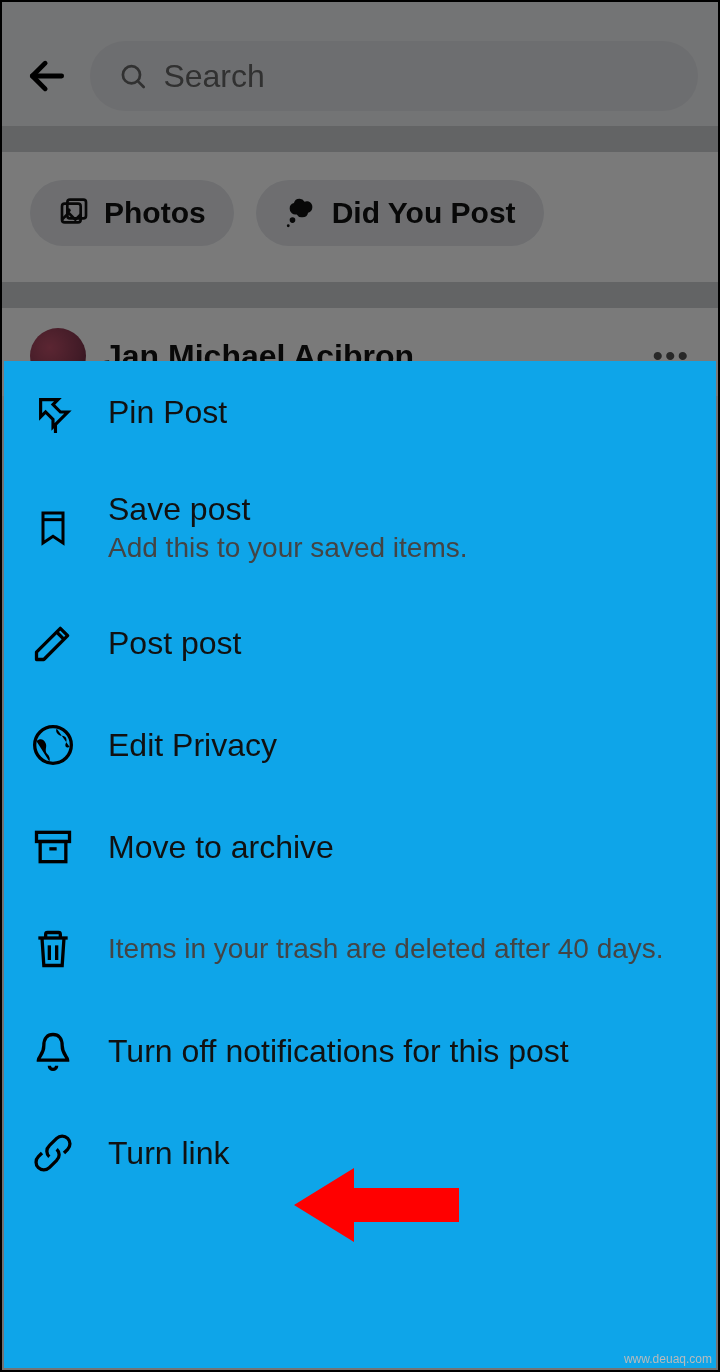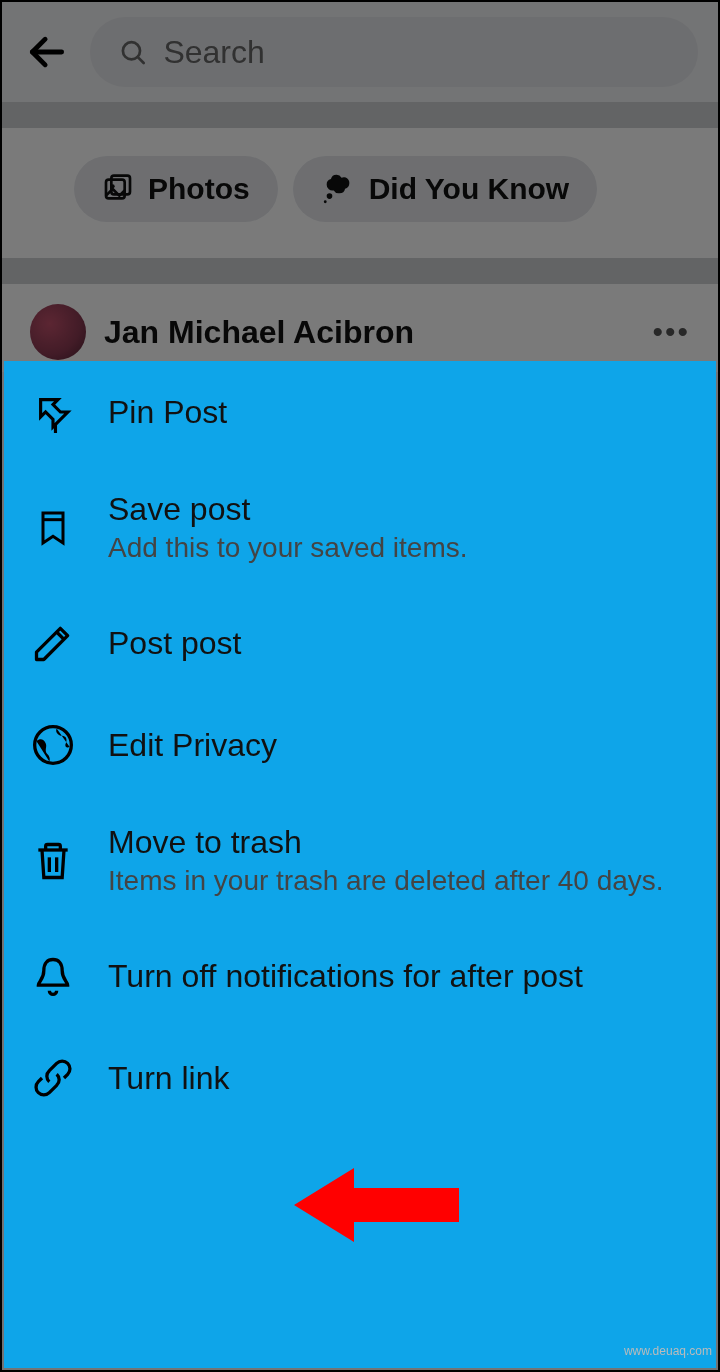--- a/index.html
+++ b/index.html
@@ -20,20 +20,21 @@
     position: absolute;
     inset: 0;
     background: #f1f2f4;
   }
   .topbar {
     height: 100px;
     display: flex;
     align-items: center;
     padding: 0 20px;
     gap: 18px;
+    margin-top: 24px;
   }
   .back-btn {
     width: 50px;
     height: 50px;
     display: flex;
     align-items: center;
     justify-content: center;
   }
   .search-pill {
     flex: 1;
@@ -58,23 +59,22 @@
   }
   .divider-bar {
     height: 26px;
     background: #cfd1d4;
   }
   .content-block {
     background: #fff;
   }
   .chips-row {
     display: flex;
-    gap: 15px;
+    gap: 22px;
     padding: 28px 40px 36px 28px;
-    margin-left: 44px;
   }
   .chip {
     background: #e5e7eb;
     border-radius: 36px;
     padding: 16px 28px;
     display: flex;
     align-items: center;
     gap: 14px;
     font-size: 30px;
     font-weight: 700;
@@ -148,21 +148,21 @@
   }
   .arrow-annotation {
     position: absolute;
     left: 290px;
     top: 466px;
     pointer-events: none;
   }
   .watermark {
     position: absolute;
     right: 6px;
-    bottom: 12px;
+    bottom: 4px;
     font-size: 12px;
     color: #bbb;
     font-family: Arial, sans-serif;
   }
   svg { display: block; }
 </style>
 </head>
 <body>
 
 <div class="background-layer">
@@ -193,21 +193,21 @@
             <rect x="7" y="2" width="14" height="14" rx="2" fill="none" stroke="#111" stroke-width="2"></rect>
           </svg>
         <span>Photos</span>
       </div>
       <div class="chip">
         <svg width="34" height="34" viewBox="0 0 24 24" fill="#111">
             <path d="M7 5a4 4 0 0 1 4-3 4 4 0 0 1 3.5 2A4 4 0 0 1 20 8a4 4 0 0 1-3 3.8A4 4 0 0 1 13 15a4 4 0 0 1-4-2 4 4 0 0 1-5-4 4 4 0 0 1 3-4z"></path>
             <circle cx="6" cy="17" r="2"></circle>
             <circle cx="3" cy="21" r="1"></circle>
           </svg>
-        <span>Did You Know</span>
+        <span>Did You Post</span>
       </div>
     </div>
   </div>
 
   <div class="divider-bar"></div>
 
   <div class="post-header">
     <div class="avatar"></div>
     <div class="post-name">Jan Michael Acibron</div>
     <div class="post-more">•••</div>
@@ -267,46 +267,57 @@
     <div class="menu-text">
       <div class="menu-title">Edit Privacy</div>
     </div>
     <div class="arrow-annotation">
       <svg width="170" height="90" viewBox="0 0 170 90">
         <polygon points="0,45 60,8 60,28 165,28 165,62 60,62 60,82" fill="#ff0000"></polygon>
       </svg>
     </div>
   </div>
 
+  <div class="menu-item">
+    <div class="icon">
+      <svg width="44" height="44" viewBox="0 0 24 24" fill="none" stroke="#000" stroke-width="1.8">
+          <rect x="3" y="4" width="18" height="5"></rect>
+          <rect x="5" y="9" width="14" height="11"></rect>
+          <line x1="10" y1="13" x2="14" y2="13"></line>
+        </svg>
+    </div>
+    <div class="menu-text">
+      <div class="menu-title">Move to archive</div>
+    </div>
+  </div>
 
   <div class="menu-item">
     <div class="icon">
       <svg width="44" height="44" viewBox="0 0 24 24" fill="none" stroke="#000" stroke-width="1.8">
           <path d="M4 6 H20"></path>
           <path d="M8 6 V4 A1 1 0 0 1 9 3 H15 A1 1 0 0 1 16 4 V6"></path>
           <path d="M6 6 L7 21 H17 L18 6"></path>
           <line x1="10" y1="10" x2="10" y2="18"></line>
           <line x1="14" y1="10" x2="14" y2="18"></line>
         </svg>
     </div>
     <div class="menu-text">
-      <div class="menu-title">Move to trash</div>
       <div class="menu-sub">Items in your trash are deleted after 40 days.</div>
     </div>
   </div>
 
   <div class="menu-item">
     <div class="icon">
       <svg width="44" height="44" viewBox="0 0 24 24" fill="none" stroke="#000" stroke-width="1.8">
           <path d="M12 3 C9 3 7 5 7 9 C7 14 4 15 4 17 H20 C20 15 17 14 17 9 C17 5 15 3 12 3 Z"></path>
           <path d="M10 20 A2 2 0 0 0 14 20"></path>
         </svg>
     </div>
     <div class="menu-text">
-      <div class="menu-title">Turn off notifications for after post</div>
+      <div class="menu-title">Turn off notifications for this post</div>
     </div>
   </div>
 
   <div class="menu-item">
     <div class="icon">
       <svg width="44" height="44" viewBox="0 0 24 24" fill="none" stroke="#000" stroke-width="1.8">
           <path d="M10 14 A4 4 0 0 1 10 8 L14 4 A4 4 0 0 1 20 10 L18 12"></path>
           <path d="M14 10 A4 4 0 0 1 14 16 L10 20 A4 4 0 0 1 4 14 L6 12"></path>
         </svg>
     </div>

